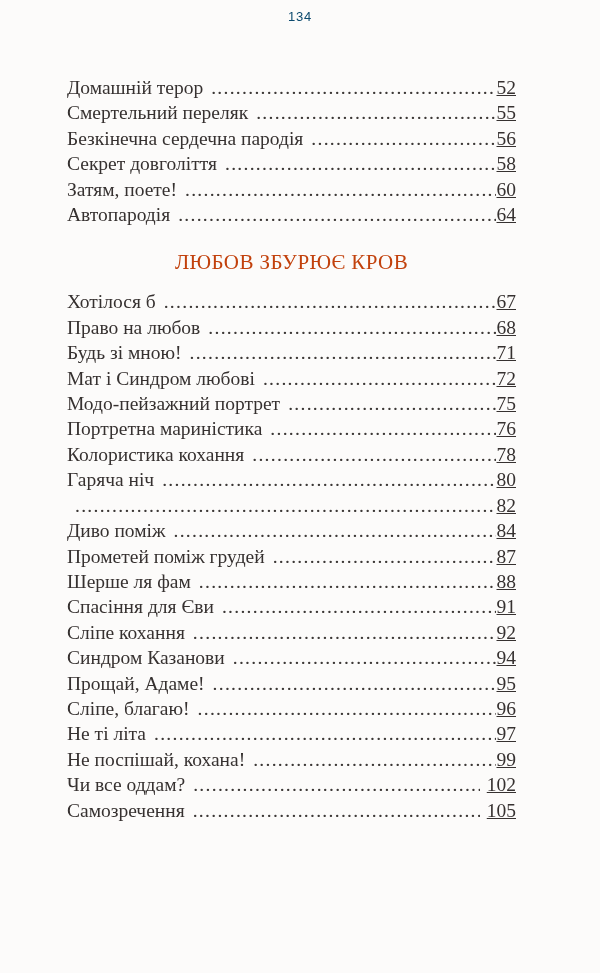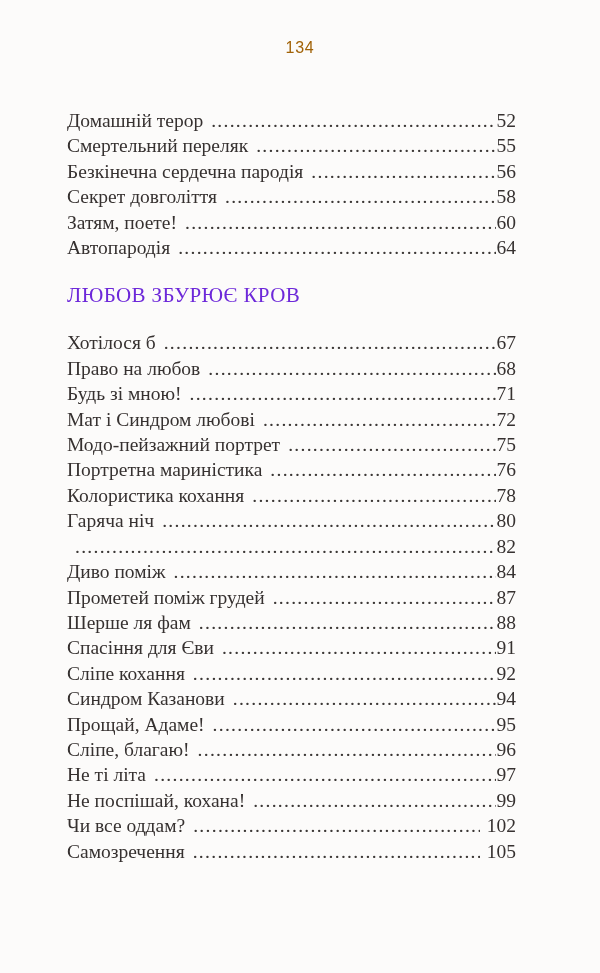--- a/index.html
+++ b/index.html
@@ -13,26 +13,26 @@
     font-family: "Liberation Serif", serif;
     color: #363130;
     overflow: hidden;
   }
   .page {
     position: relative;
     width: 600px;
     height: 973px;
   }
   .page-number {
-    padding-top: 39px;
+    padding-top: 9px;
     text-align: center;
     font-family: "Liberation Sans", sans-serif;
-    font-size: 16px;
+    font-size: 13px;
     letter-spacing: 0.8px;
-    color: #a16207;
+    color: #0c4a6e;
   }
   .toc {
     margin: 51px 84px 0 67px;
   }
   .toc-row {
     display: flex;
     align-items: flex-start;
     font-size: 19.5px;
     line-height: 25.4px;
     white-space: nowrap;
@@ -46,31 +46,33 @@
     margin-left: 8px;
     letter-spacing: 1.3px;
     color: #3c3836;
   }
   .dot-leader::after {
     content: "....................................................................................................................";
   }
   .toc-pagenum {
     flex: 0 0 auto;
     padding-left: 1px;
+    text-decoration: underline;
   }
   .toc-pagenum.gap {
     padding-left: 7px;
   }
   .section-heading {
     font-size: 21px;
     line-height: 25px;
     margin-top: 23px;
-    margin-bottom: 22px;
+    margin-bottom: 14px;
     letter-spacing: 0.4px;
-    color: #6d28d9;
+    color: #c2410c;
+    text-align: center;
   }
 </style>
 </head>
 <body>
 
 <div class="page">
   <div class="page-number">134</div>
   <div class="toc" id="toc-root">
       <div class="toc-row">
     <span class="toc-title">Домашній терор</span>

